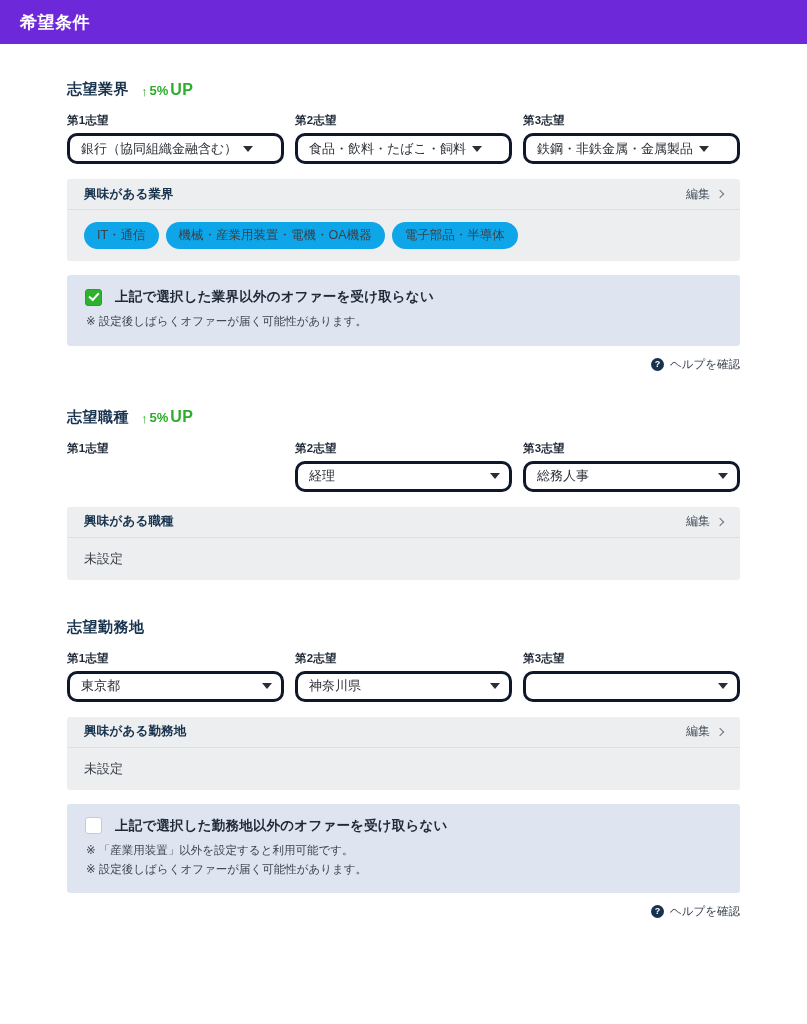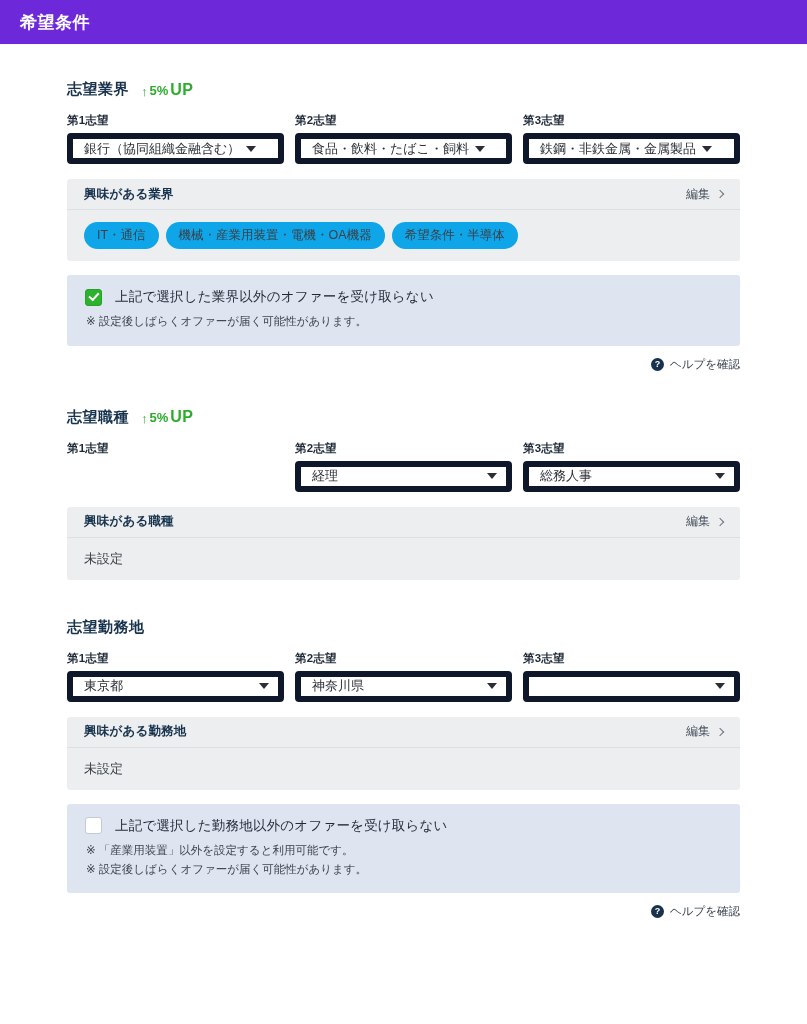--- a/index.html
+++ b/index.html
@@ -74,22 +74,22 @@
   .choice-col { flex: 1 1 0; min-width: 0; }
   .choice-label {
     font-size: 11.5px;
     font-weight: bold;
     color: #1f2937;
     margin-bottom: 5px;
     letter-spacing: .2px;
   }
   .select-box {
     height: 31px;
-    border: 6px solid #0f172a;
-    border-radius: 4px;
+    border: 3px solid #0f172a;
+    border-radius: 10px;
     background: #ffffff;
     display: flex;
     align-items: center;
     padding: 0 9px 0 11px;
     font-size: 13px;
     color: #2b2f35;
     white-space: nowrap;
     overflow: hidden;
   }
   .select-box .val {
@@ -193,21 +193,21 @@
     border-right: 2px solid #ffffff;
     border-bottom: 2px solid #ffffff;
     transform: rotate(42deg) translate(-1px, -1px);
   }
   .checkbox.unchecked {
     background: #ffffff;
     border: 1px solid #c4cbd6;
   }
   .optin-label {
     font-size: 13.5px;
-    font-weight: normal;
+    font-weight: bold;
     color: #1f2937;
     letter-spacing: .2px;
     text-align: right;
   }
   .optin-note {
     font-size: 11.5px;
     color: #3d4550;
     margin-top: 7px;
     padding-left: 1px;
     line-height: 1.55;
@@ -284,21 +284,21 @@
         <div class="panel-head">
           <span class="panel-title">興味がある業界</span>
           <span class="edit-link">
             <span>編集</span>
             <span class="chev"></span>
           </span>
         </div>
         <div class="panel-body">
           <span class="tag">IT・通信</span>
           <span class="tag">機械・産業用装置・電機・OA機器</span>
-          <span class="tag">希望条件・半導体</span>
+          <span class="tag">電子部品・半導体</span>
         </div>
       </div>
       <div class="optin">
         <div class="optin-main">
           <span class="checkbox checked"></span>
           <span class="optin-label">上記で選択した業界以外のオファーを受け取らない</span>
         </div>
         <div class="optin-note">※ 設定後しばらくオファーが届く可能性があります。</div>
       </div>
       <div class="help-row">

